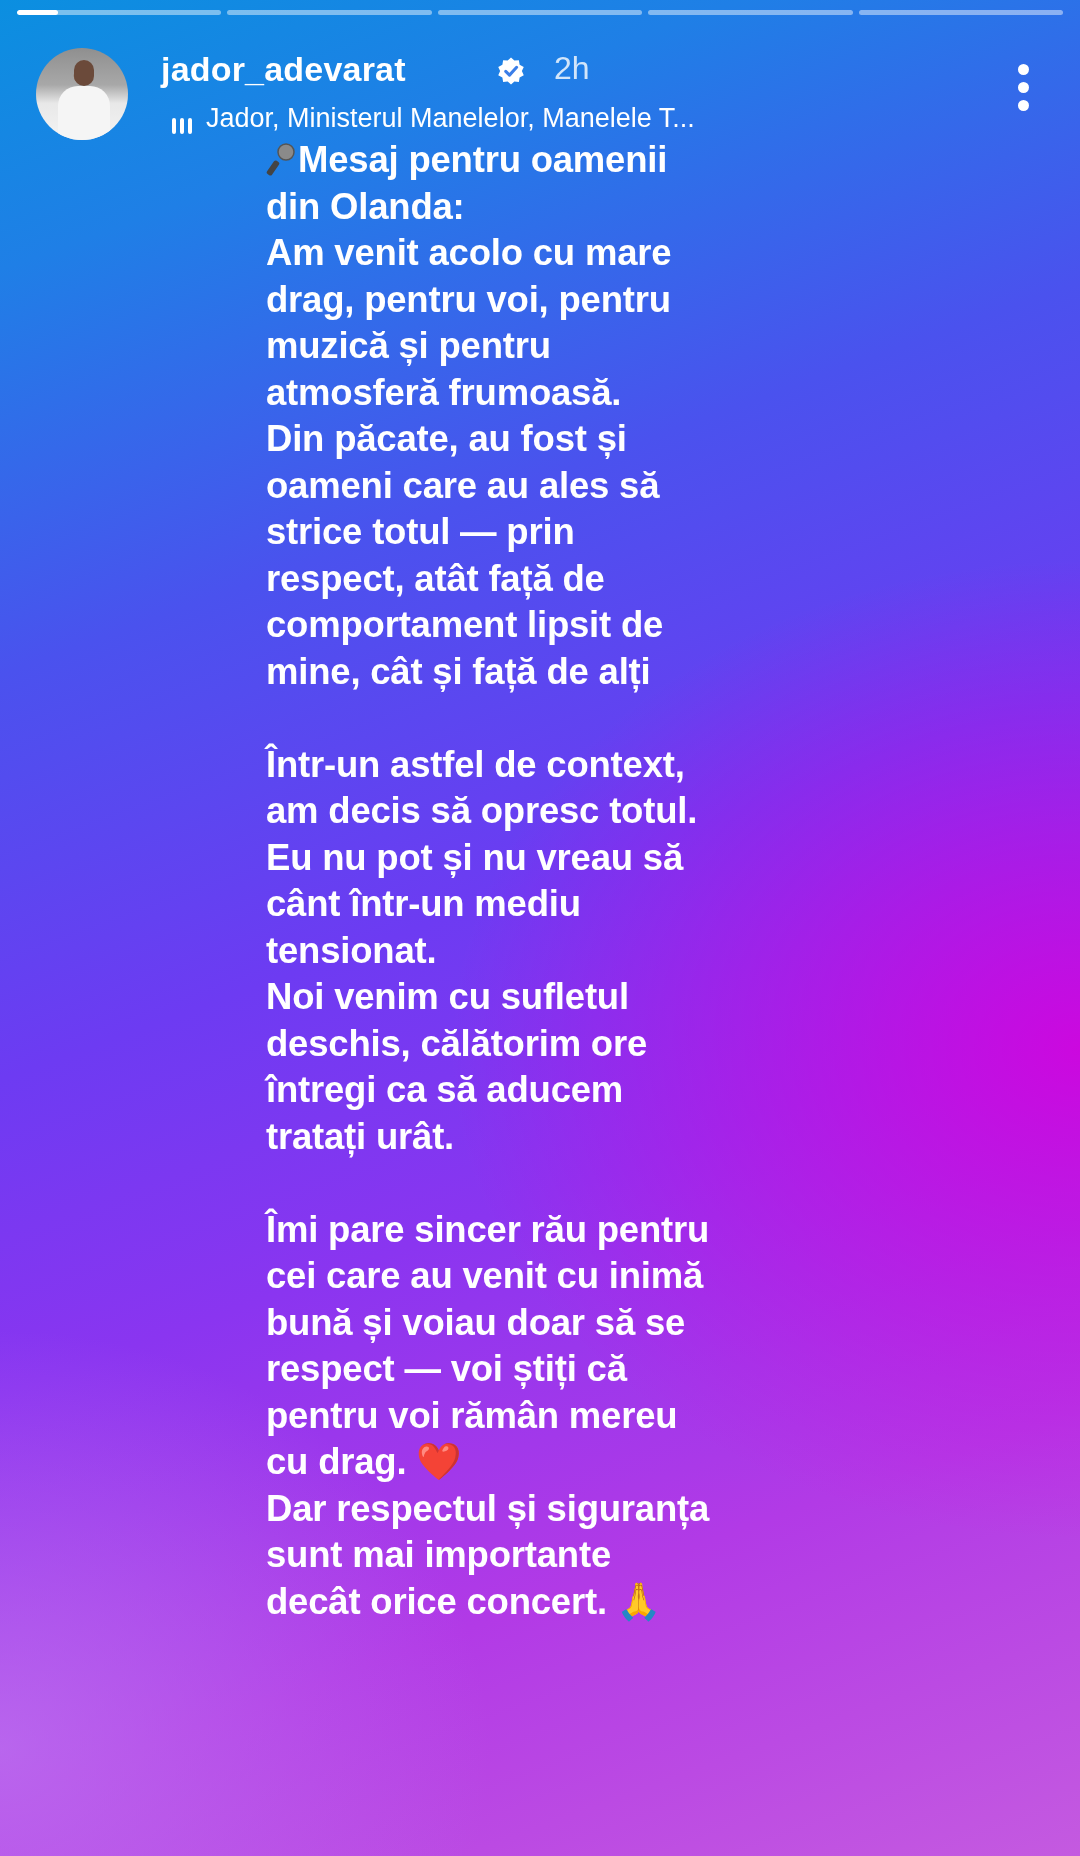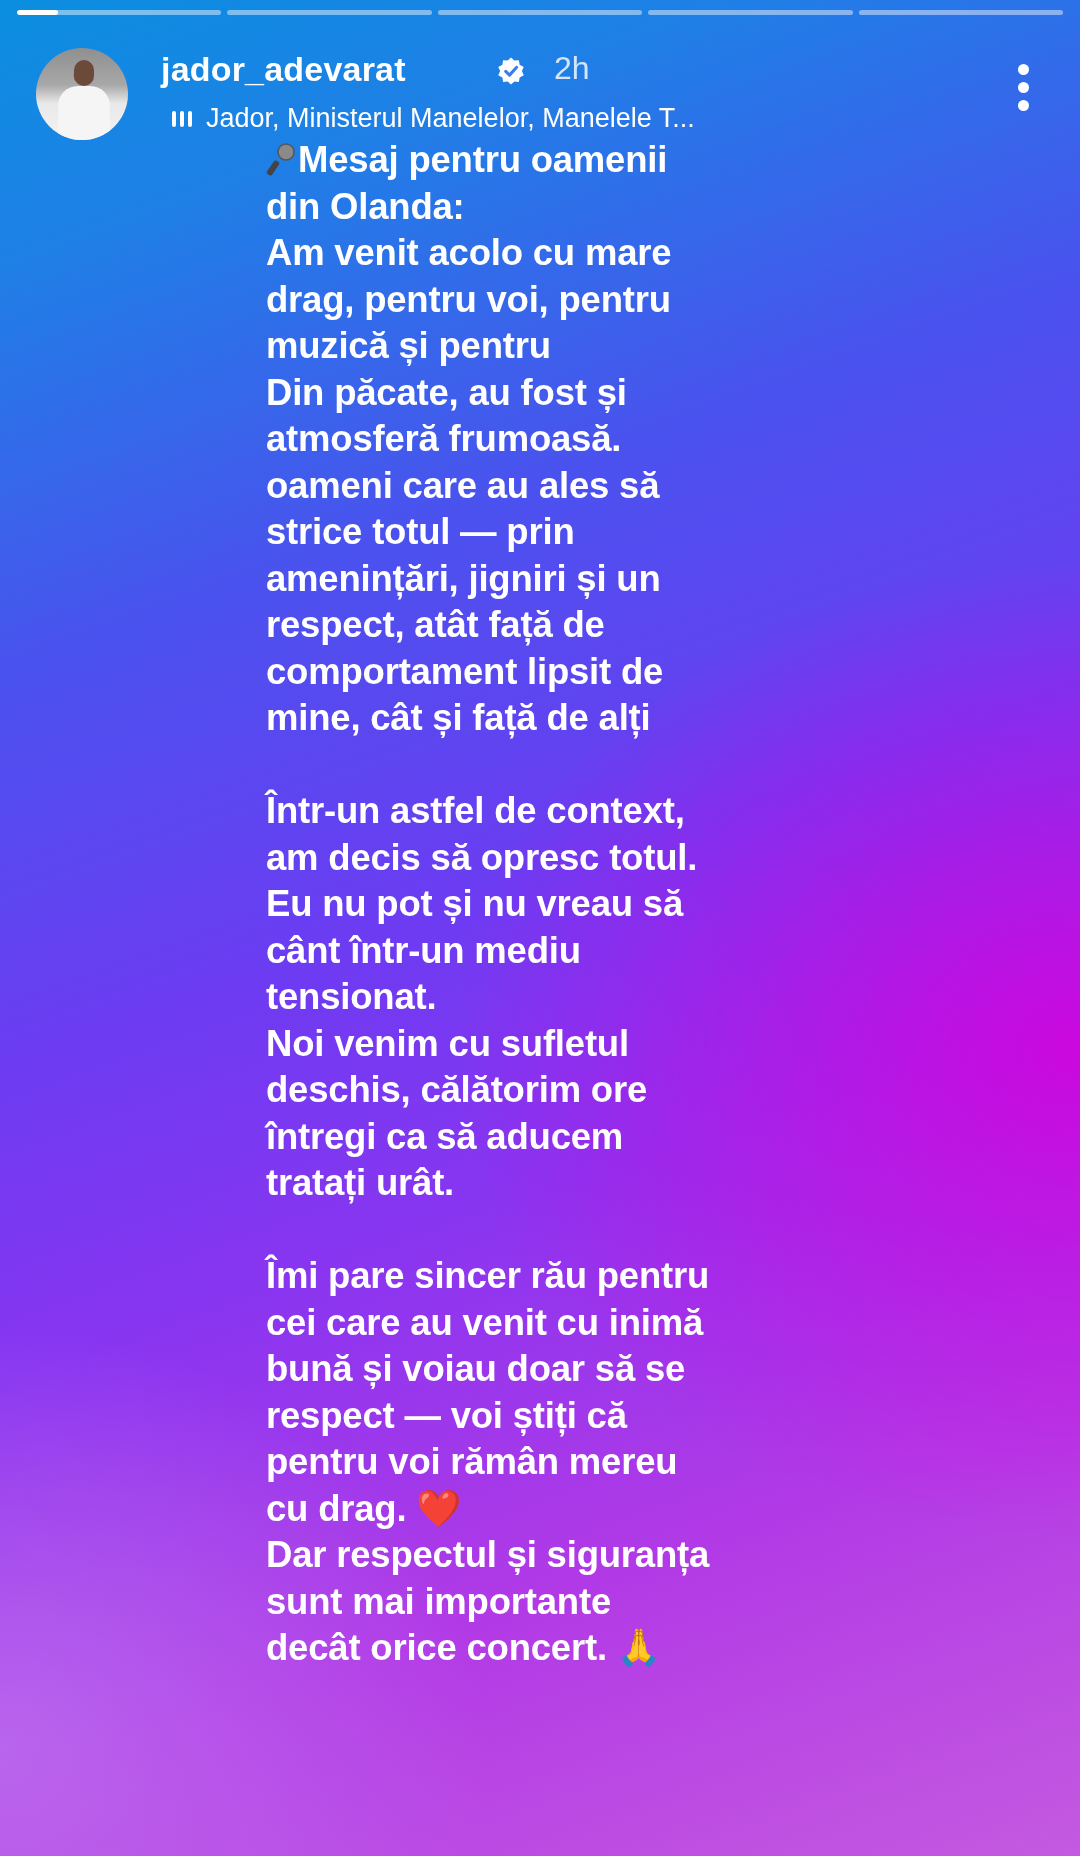--- a/index.html
+++ b/index.html
@@ -17,21 +17,21 @@
   .header { position:absolute; top:48px; left:36px; right:0; height:92px; }
   .avatar { position:absolute; left:0; top:0; width:92px; height:92px; border-radius:50%;
     background: radial-gradient(circle at 50% 30%, #8a6a55 0 10%, transparent 11%),
                 linear-gradient(180deg, #8f8f8f 0%, #a8a8a8 40%, #e8e8e8 60%, #f4f4f4 100%);
     overflow:hidden; }
   .avatar .body { position:absolute; left:22px; top:38px; width:52px; height:56px; background:#f5f5f5; border-radius:20px 20px 6px 6px; }
   .avatar .head { position:absolute; left:38px; top:12px; width:20px; height:26px; background:#6b4a3a; border-radius:10px; }
   .username { position:absolute; left:125px; top:2px; font-size:34px; font-weight:bold; letter-spacing:0.2px; }
   .verified { position:absolute; left:460px; top:8px; width:30px; height:30px; }
   .time { position:absolute; left:518px; top:2px; font-size:32px; color:rgba(255,255,255,0.8); }
-  .music-row { position:absolute; left:136px; top:55px; display:flex; align-items:center; }
+  .music-row { position:absolute; left:136px; top:55px; display:flex; align-items:flex-end; }
   .bars { display:flex; gap:4px; margin-right:14px; }
   .bars span { width:4px; height:16px; background:#fff; border-radius:2px; }
   .music-text { font-size:27px; }
   .more { position:absolute; right:50px; top:16px; width:12px; display:flex; flex-direction:column; gap:7px; }
   .more span { width:11px; height:11px; background:#fff; border-radius:50%; }
   .story-text { position:absolute; left:266px; top:137px; width:560px; font-size:36.5px; font-weight:bold; line-height:46.5px; letter-spacing:-0.2px; }
   .story-text .line { white-space:nowrap; height:46.5px; }
   .mic { display:inline-block; width:30px; height:34px; position:relative; vertical-align:-4px; margin-right:2px; }
 </style>
 </head>
@@ -84,25 +84,24 @@
 <div class="story-text" id="storyText">
     <div class="line"><span class="mic"><svg width="30" height="34" viewBox="0 0 30 34">
           <rect x="4" y="18" width="6" height="16" rx="2" transform="rotate(35 7 26)" fill="#444"></rect>
           <circle cx="20" cy="10" r="8" fill="#8a8a8a"></circle>
           <circle cx="20" cy="10" r="8" fill="none" stroke="#555" stroke-width="1.5"></circle>
         </svg></span><span>Mesaj pentru oamenii</span></div>
     <div class="line"><span>din Olanda:</span></div>
     <div class="line"><span>Am venit acolo cu mare</span></div>
     <div class="line"><span>drag, pentru voi, pentru</span></div>
     <div class="line"><span>muzică și pentru</span></div>
+    <div class="line"><span>atmosferă frumoasă.</span></div>
     <div class="line"><span>Din păcate, au fost și</span></div>
-    <div class="line"><span>atmosferă frumoasă.</span></div>
     <div class="line"><span>oameni care au ales să</span></div>
     <div class="line"><span>strice totul — prin</span></div>
-    <div class="line"><span>amenințări, jigniri și un</span></div>
     <div class="line"><span>respect, atât față de</span></div>
     <div class="line"><span>comportament lipsit de</span></div>
     <div class="line"><span>mine, cât și față de alți</span></div>
     <div class="line"><span></span></div>
     <div class="line"><span>Într-un astfel de context,</span></div>
     <div class="line"><span>am decis să opresc totul.</span></div>
     <div class="line"><span>Eu nu pot și nu vreau să</span></div>
     <div class="line"><span>cânt într-un mediu</span></div>
     <div class="line"><span>tensionat.</span></div>
     <div class="line"><span>Noi venim cu sufletul</span></div>

